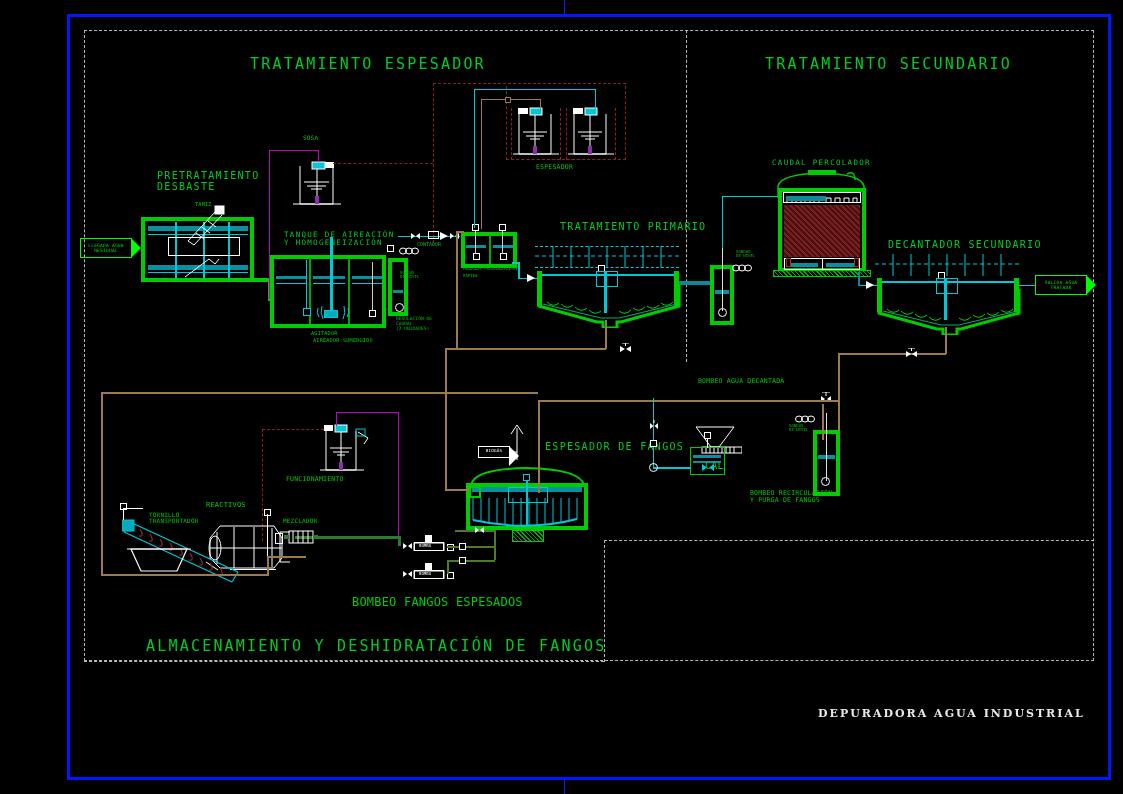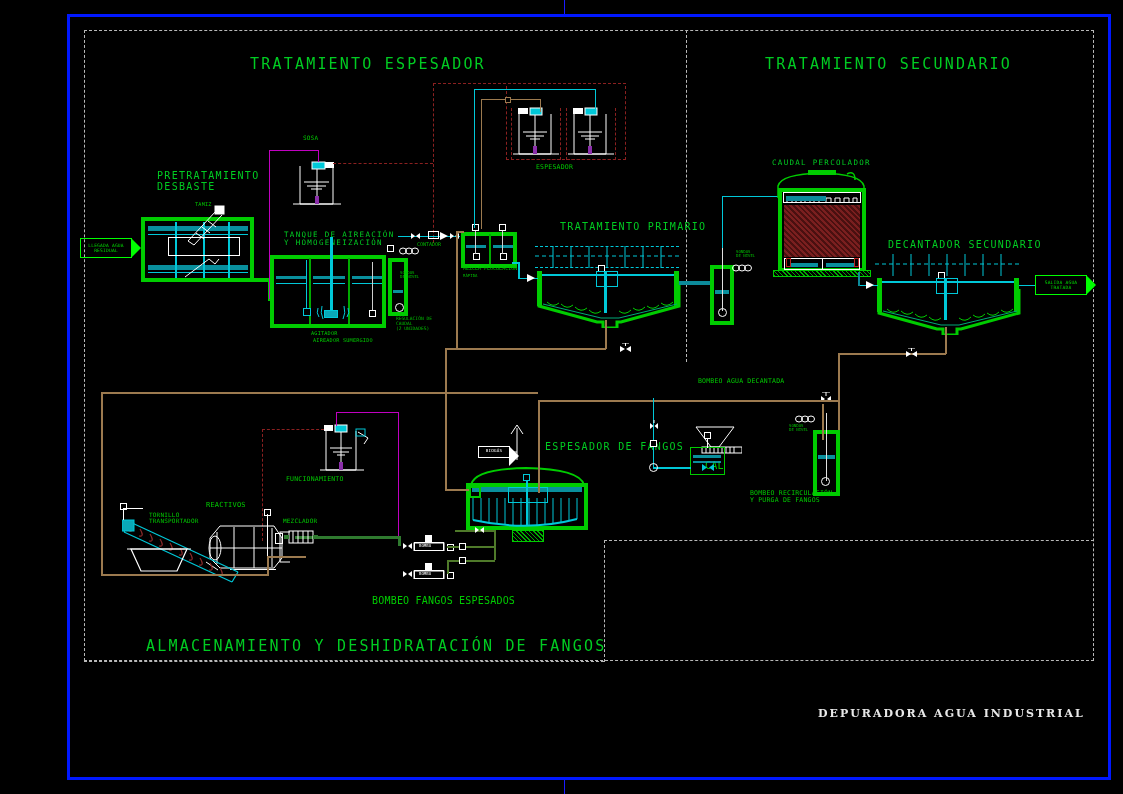--- a/index.html
+++ b/index.html
@@ -541,21 +541,21 @@
 <div class="sqnode" style="left:704px;top:432px;"></div>
 <div class="ln hl c-cyan" style="left:653px;top:467px;width:38px;border-top:2px solid #00c8d8;"></div>
 <div class="ln vl c-cyan" style="left:653px;top:398px;height:70px;border-left:1px solid #00c8d8;"></div>
 <div class="pumpc" style="left:649px;top:463px;"></div>
 <svg width="10" height="12" style="position:absolute;left:649px;top:420px;">
   <path d="M1 3 L1 9 L4.5 6 Z M9 3 L9 9 L5.5 6 Z" fill="#ffffff"></path>
   <line x1="5" y1="0" x2="5" y2="3" stroke="#ffffff"></line>
 </svg>
 <div class="sqnode" style="left:650px;top:440px;"></div>
 
-<div class="lbl sml-lbl" style="left:372px;top:596px;font-size:10px;">BOMBEO  FANGOS  ESPESADOS</div>
+<div class="lbl sml-lbl" style="left:352px;top:596px;font-size:12px;">BOMBEO  FANGOS  ESPESADOS</div>
 
 <div class="bx c-wht" style="left:414px;top:542px;width:30px;height:9px;border:1px solid #fff;"></div>
 <svg width="32" height="16" style="position:absolute;left:413px;top:535px;">
   <rect x="12" y="0" width="7" height="8" fill="#ffffff"></rect>
   <rect x="1" y="8" width="30" height="8" fill="none" stroke="#ffffff"></rect>
 </svg>
 <div class="lbl tiny" style="left:419px;top:544px;font-size:4px;color:#fff;">BOMBA</div>
 <div class="valve" style="left:403px;top:543px;"></div>
 <div class="sqnode" style="left:447px;top:544px;"></div>
 

